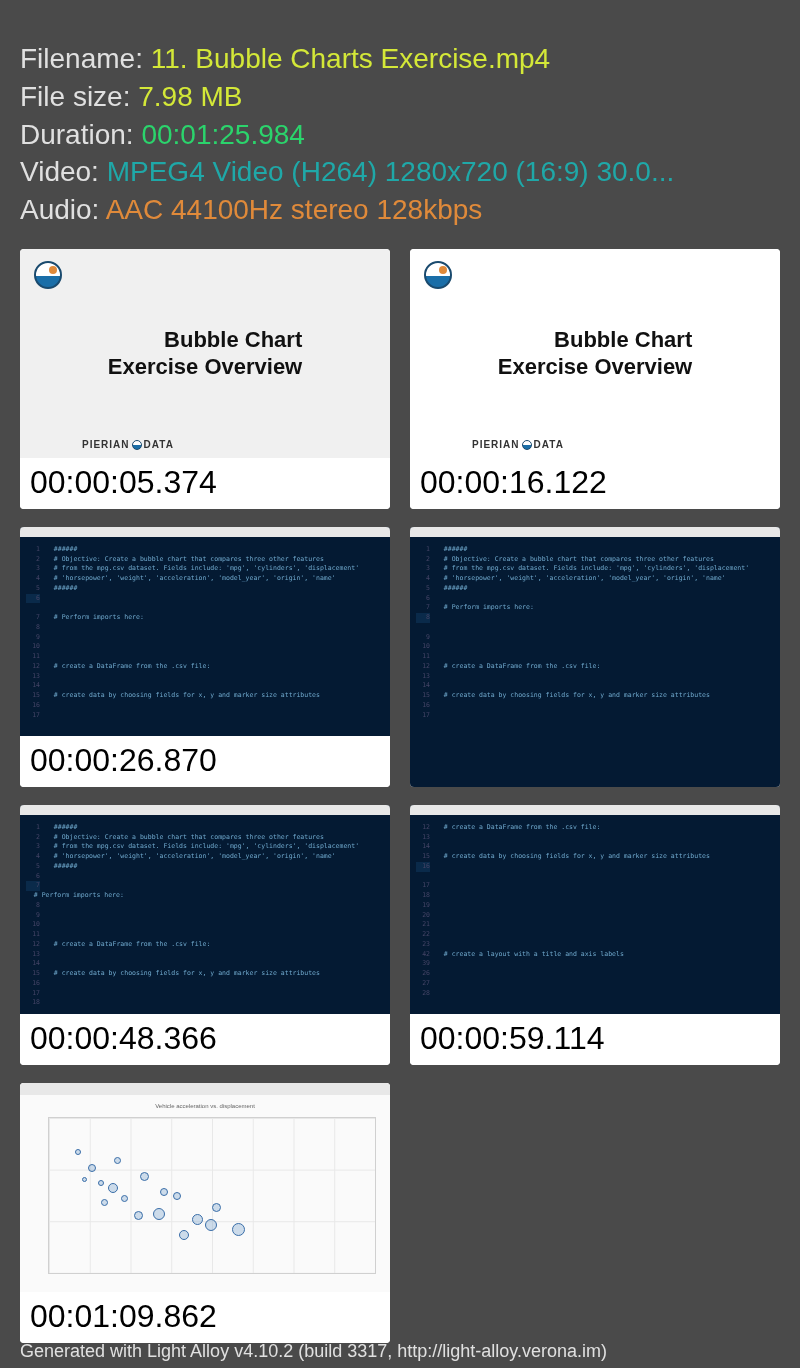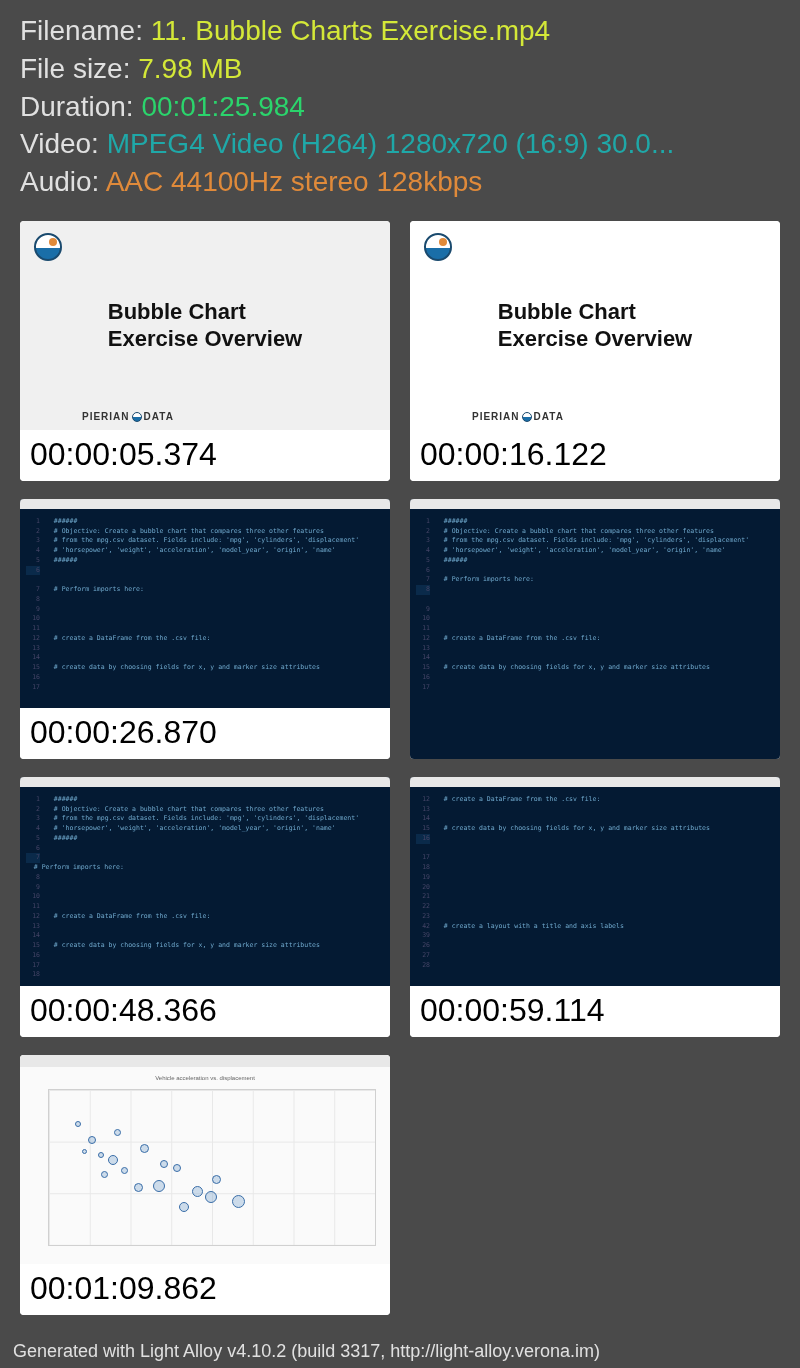--- a/index.html
+++ b/index.html
@@ -4,21 +4,21 @@
 <style>
   * { box-sizing: border-box; margin: 0; padding: 0; }
   body {
     background: #4a4a4a;
     font-family: Arial, Helvetica, sans-serif;
     width: 800px;
     height: 1368px;
     overflow: hidden;
   }
   .container { padding: 12px 20px; }
-  .meta-block { margin-bottom: 20px; }
+  .meta-block { margin-bottom: 20px; margin-top: 28px; }
   .meta-row {
     font-size: 28px;
     line-height: 1.35;
     color: #e0e0e0;
     white-space: nowrap;
     overflow: hidden;
     text-overflow: ellipsis;
   }
   .meta-label { color: #e0e0e0; }
   .val-yellow { color: #d4e838; }
@@ -72,21 +72,21 @@
     display:flex; align-items:flex-start; justify-content:flex-end;
   }
   .slide-logo:before{
     content:""; width:8px; height:8px; border-radius:50%;
     background:#e08a3a; margin:3px 3px 0 0;
   }
   .slide-title {
     font-family: 'Segoe UI', Arial, sans-serif;
     font-weight: 700;
     font-size: 22px;
-    text-align: left;
+    text-align: right;
     line-height: 1.25;
     color: #111;
   }
   .slide-footer {
     position: absolute;
     bottom: 8px; left: 14px;
     font-size: 10px;
     letter-spacing: 1px;
     color: #333;
     font-weight: 600;
@@ -133,21 +133,21 @@
     font-size:6px; color:#666;
   }
   .dot-scatter{
     position:absolute; border-radius:50%;
     border:1px solid #3a6ea8; background:rgba(100,150,200,.3);
   }
 
   .footer {
     position: absolute;
     bottom: 6px;
-    left: 13px;
+    left: 20px;
     font-size: 18px;
     color: #e0e0e0;
   }
 </style>
 </head>
 <body>
 
 <div class="container">
 
   <div class="meta-block">

